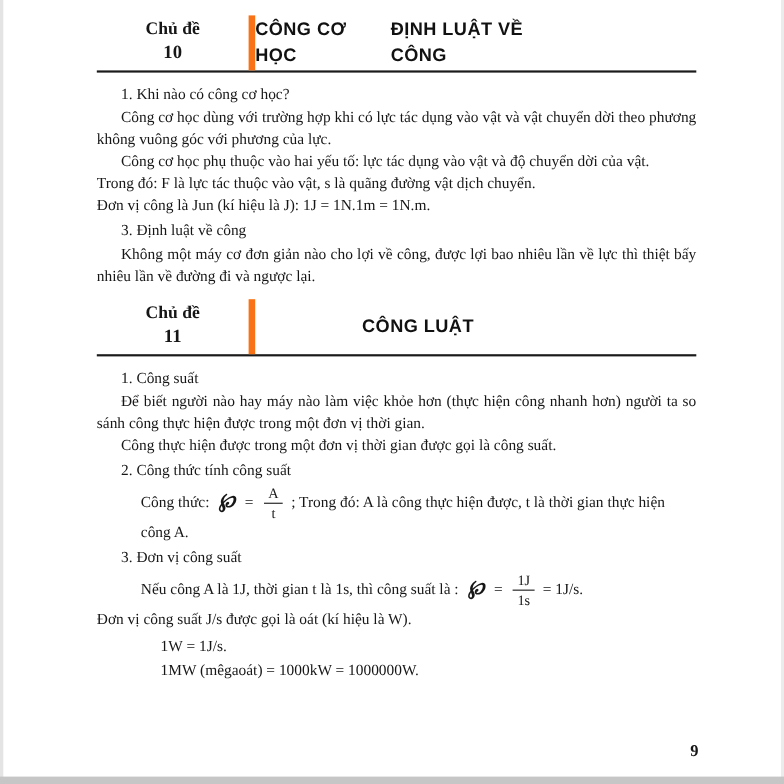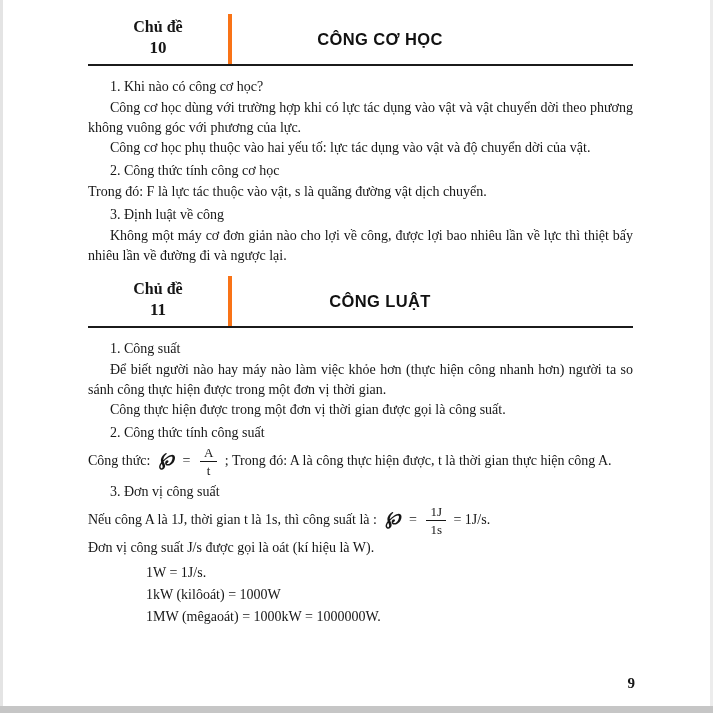--- a/index.html
+++ b/index.html
@@ -10,35 +10,35 @@
     margin:0 auto;
   }
   .edge-left  { position:absolute; left:0; top:0; bottom:0; width:3px; background:#e4e4e4; }
   .edge-right { position:absolute; right:0; top:0; bottom:0; width:3px; background:#ececec; }
   .edge-bottom{ position:absolute; left:0; right:0; bottom:0; height:7px; background:#c6c6c6; }
 
   .content { padding:14px 80px 0 88px; }
 
   .chapter-header { display:flex; border-bottom:2px solid #1b1b1b; }
   .chapter-header.second { margin-top:10px; }
-  .ch-label { width:144px; border-right:4px solid #f97316; text-align:center; padding:3px 0 6px; }
+  .ch-label { width:144px; border-right:6px solid #f97316; text-align:center; padding:3px 0 6px; }
   .ch-label .lbl { font-weight:bold; font-size:16px; line-height:20px; }
   .ch-label .num { font-weight:bold; font-size:17px; line-height:21px; }
   .ch-title {
     flex:1; display:flex; flex-direction:row; align-items:center; justify-content:center;
     padding-right:105px; font-family:"Liberation Sans", sans-serif; font-weight:bold;
     font-size:16.5px; line-height:23px; letter-spacing:0.4px; color:#111;
   }
   .after-header { height:8px; }
 
   .heading { font-weight:normal; text-indent:22px; margin-top:2px; line-height:22px; }
   .para  { text-align:justify; text-indent:22px; }
   .plain { text-align:left; }
 
-  .formula-flow { text-align:left; }
+  .formula-flow { text-align:left;margin-left:40px; }
   .frac {
     display:inline-flex; flex-direction:column; vertical-align:middle;
     text-align:center; line-height:15px; font-size:13px; margin:1px 4px;
   }
   .frac .fn { border-bottom:1px solid #161616; padding:0 4px 1px; }
   .frac .fd { padding-top:1px; }
   .psym { font-size:18px; font-style:italic; font-weight:bold; margin:0 3px 0 5px; }
   .eq { margin:0 2px; }
 
   .units { margin-left:58px; margin-top:4px; }
@@ -55,30 +55,31 @@
 
   <div class="content">
 
     <div class="chapter-header">
       <div class="ch-label">
         <div class="lbl">Chủ đề</div>
         <div class="num">10</div>
       </div>
       <div class="ch-title">
         <div>CÔNG CƠ HỌC</div>
+        <div>ĐỊNH LUẬT VỀ CÔNG</div>
       </div>
     </div>
     <div class="after-header"></div>
 
     <div class="heading">1. Khi nào có công cơ học?</div>
     <div class="para">Công cơ học dùng với trường hợp khi có lực tác dụng vào vật và vật chuyển dời theo phương không vuông góc với phương của lực.</div>
     <div class="para">Công cơ học phụ thuộc vào hai yếu tố: lực tác dụng vào vật và độ chuyển dời của vật.</div>
 
-    <div class="heading">2. Công thức tính công cơ học</div>
     <div class="plain">Trong đó:  F là lực tác thuộc vào vật, s là quãng đường vật dịch chuyển.</div>
+    <div class="plain">Đơn vị công là Jun (kí hiệu là J):    1J = 1N.1m = 1N.m.</div>
 
     <div class="heading">3. Định luật về công</div>
     <div class="para">Không một máy cơ đơn giản nào cho lợi về công, được lợi bao nhiêu lần về lực thì thiệt bấy nhiêu lần về đường đi và ngược lại.</div>
 
     <div class="chapter-header second">
       <div class="ch-label">
         <div class="lbl">Chủ đề</div>
         <div class="num">11</div>
       </div>
       <div class="ch-title">
@@ -111,21 +112,20 @@
       <span class="frac">
           <span class="fn">1J</span>
           <span class="fd">1s</span>
         </span>
       <span>= 1J/s.</span>
     </div>
     <div class="plain">Đơn vị công suất J/s được gọi là oát (kí hiệu là W).</div>
 
     <div class="units">
       <div>1W = 1J/s.</div>
-      <div>1kW (kilôoát) = 1000W</div>
       <div>1MW (mêgaoát) = 1000kW = 1000000W.</div>
     </div>
 
   </div>
 
   <div class="pagenum">9</div>
   <div class="edge-bottom"></div>
 </div>
 
 </body></html>

